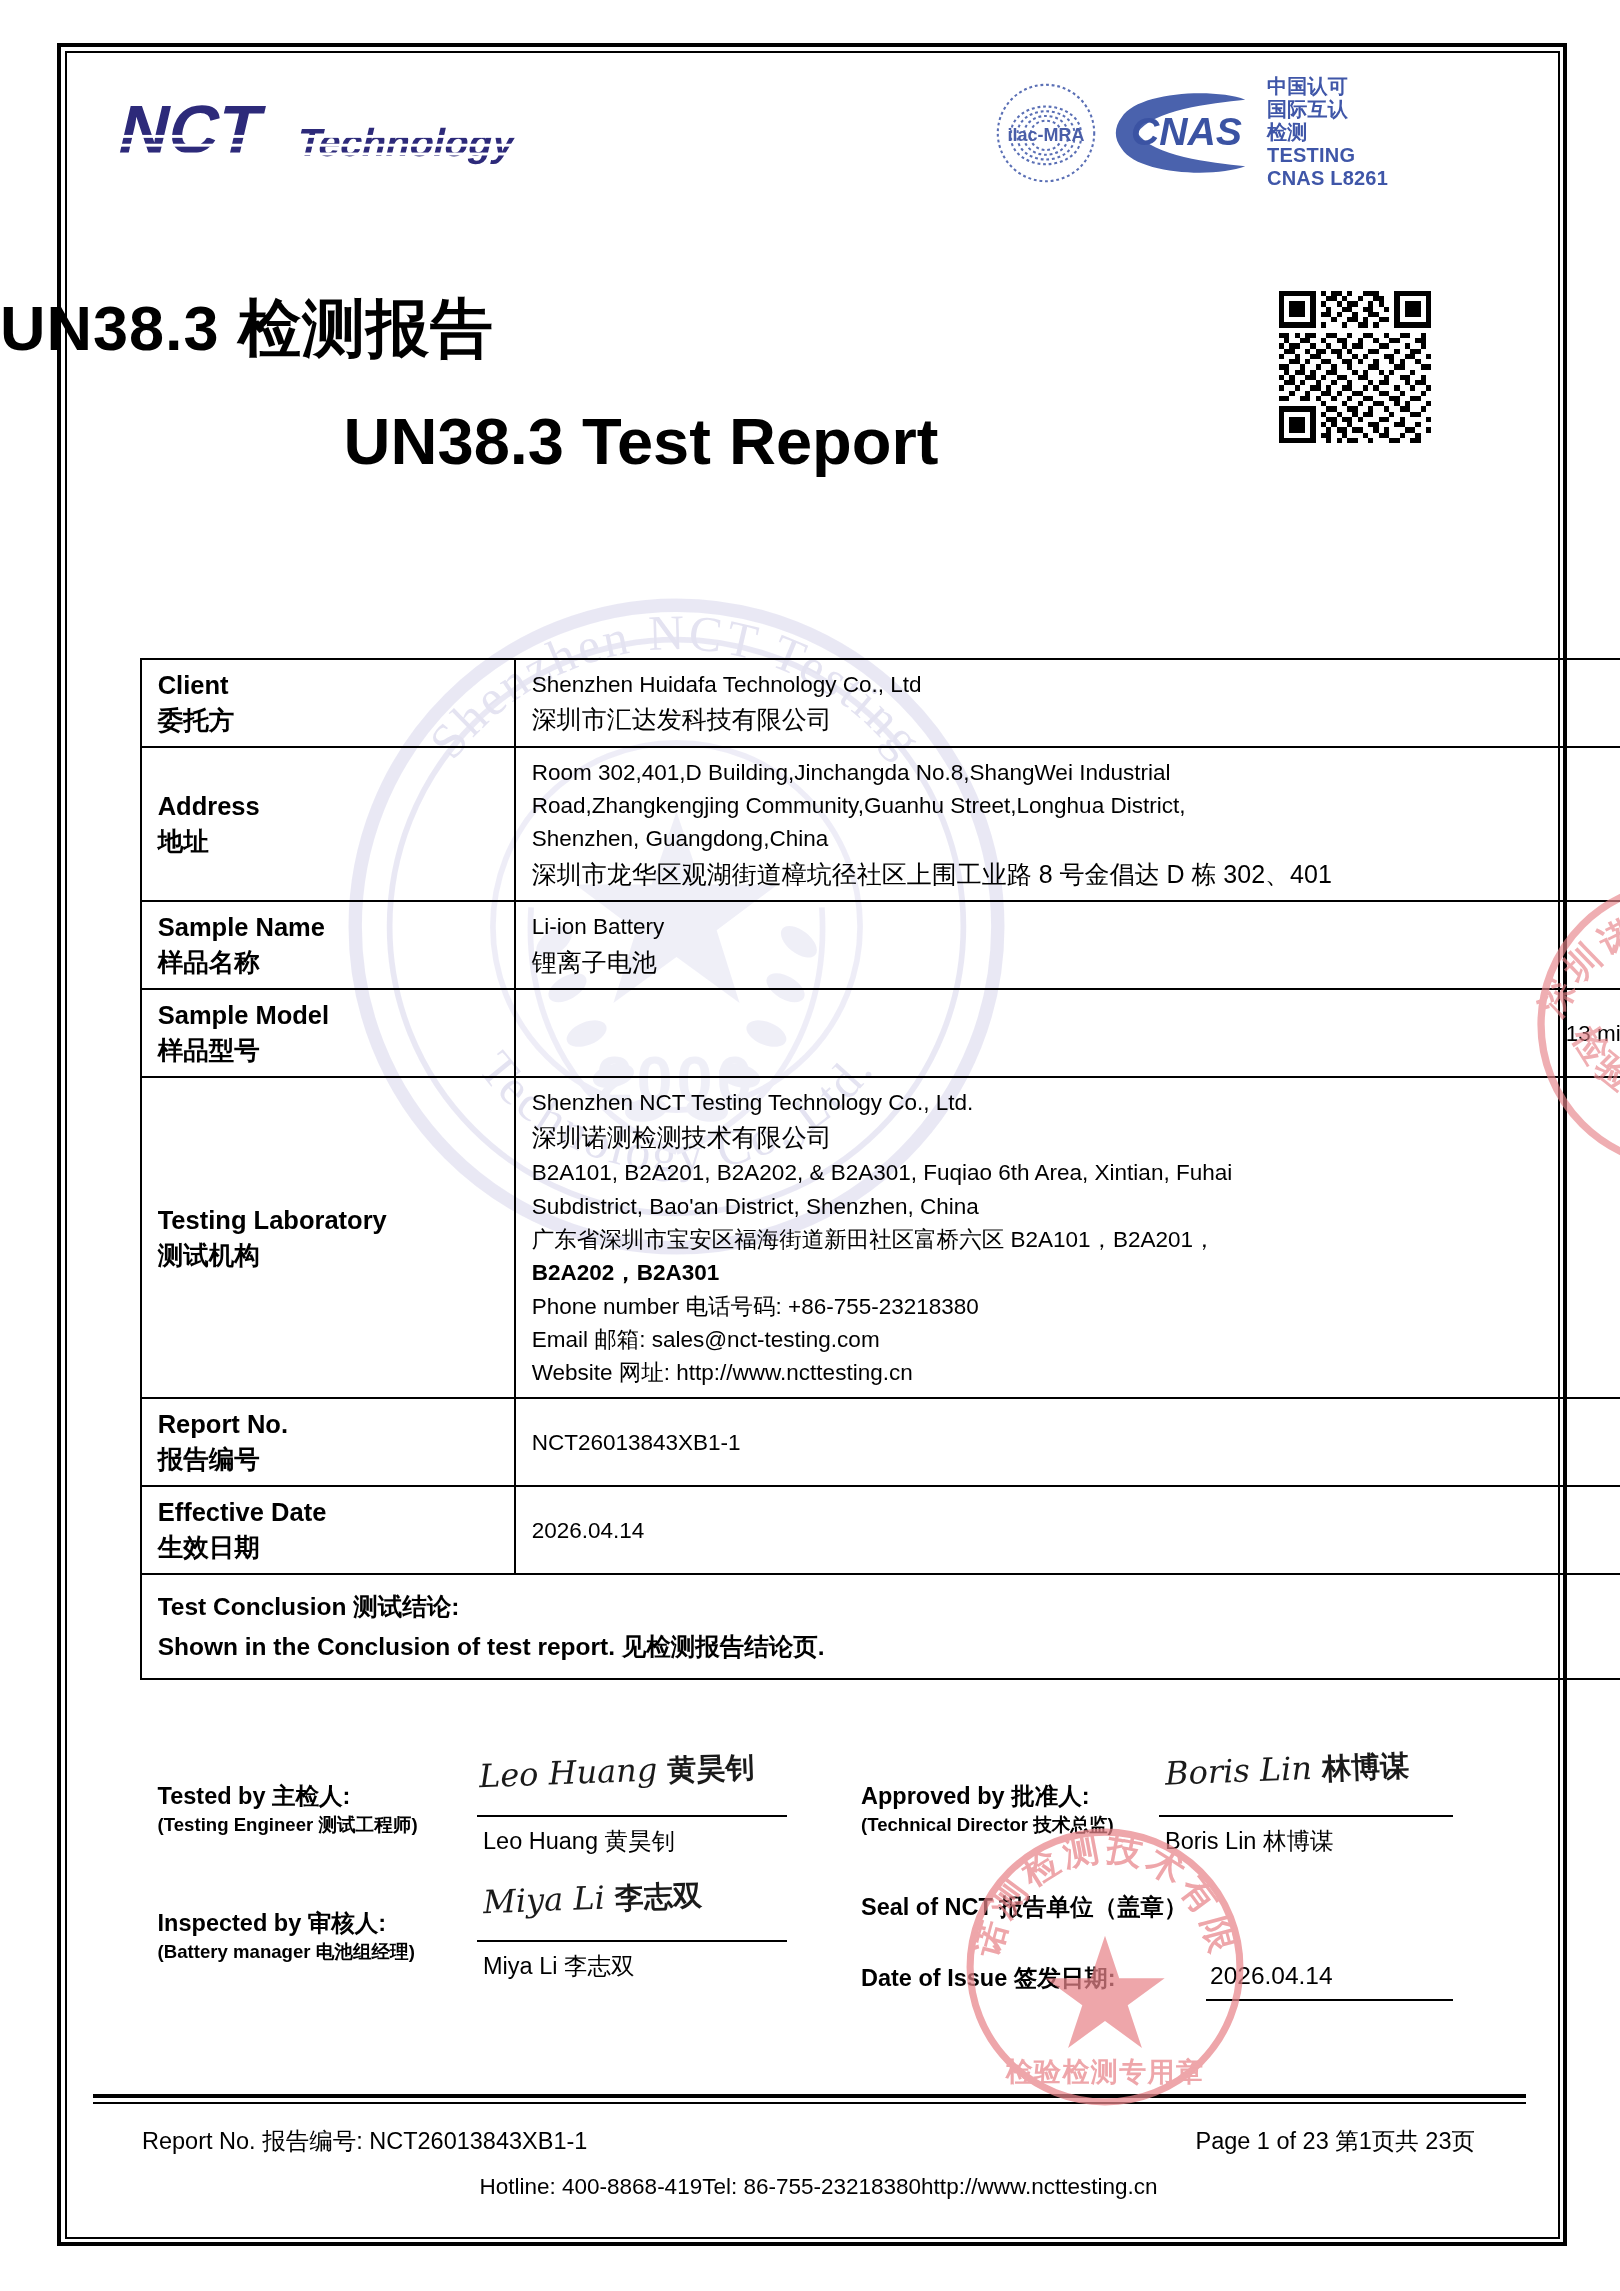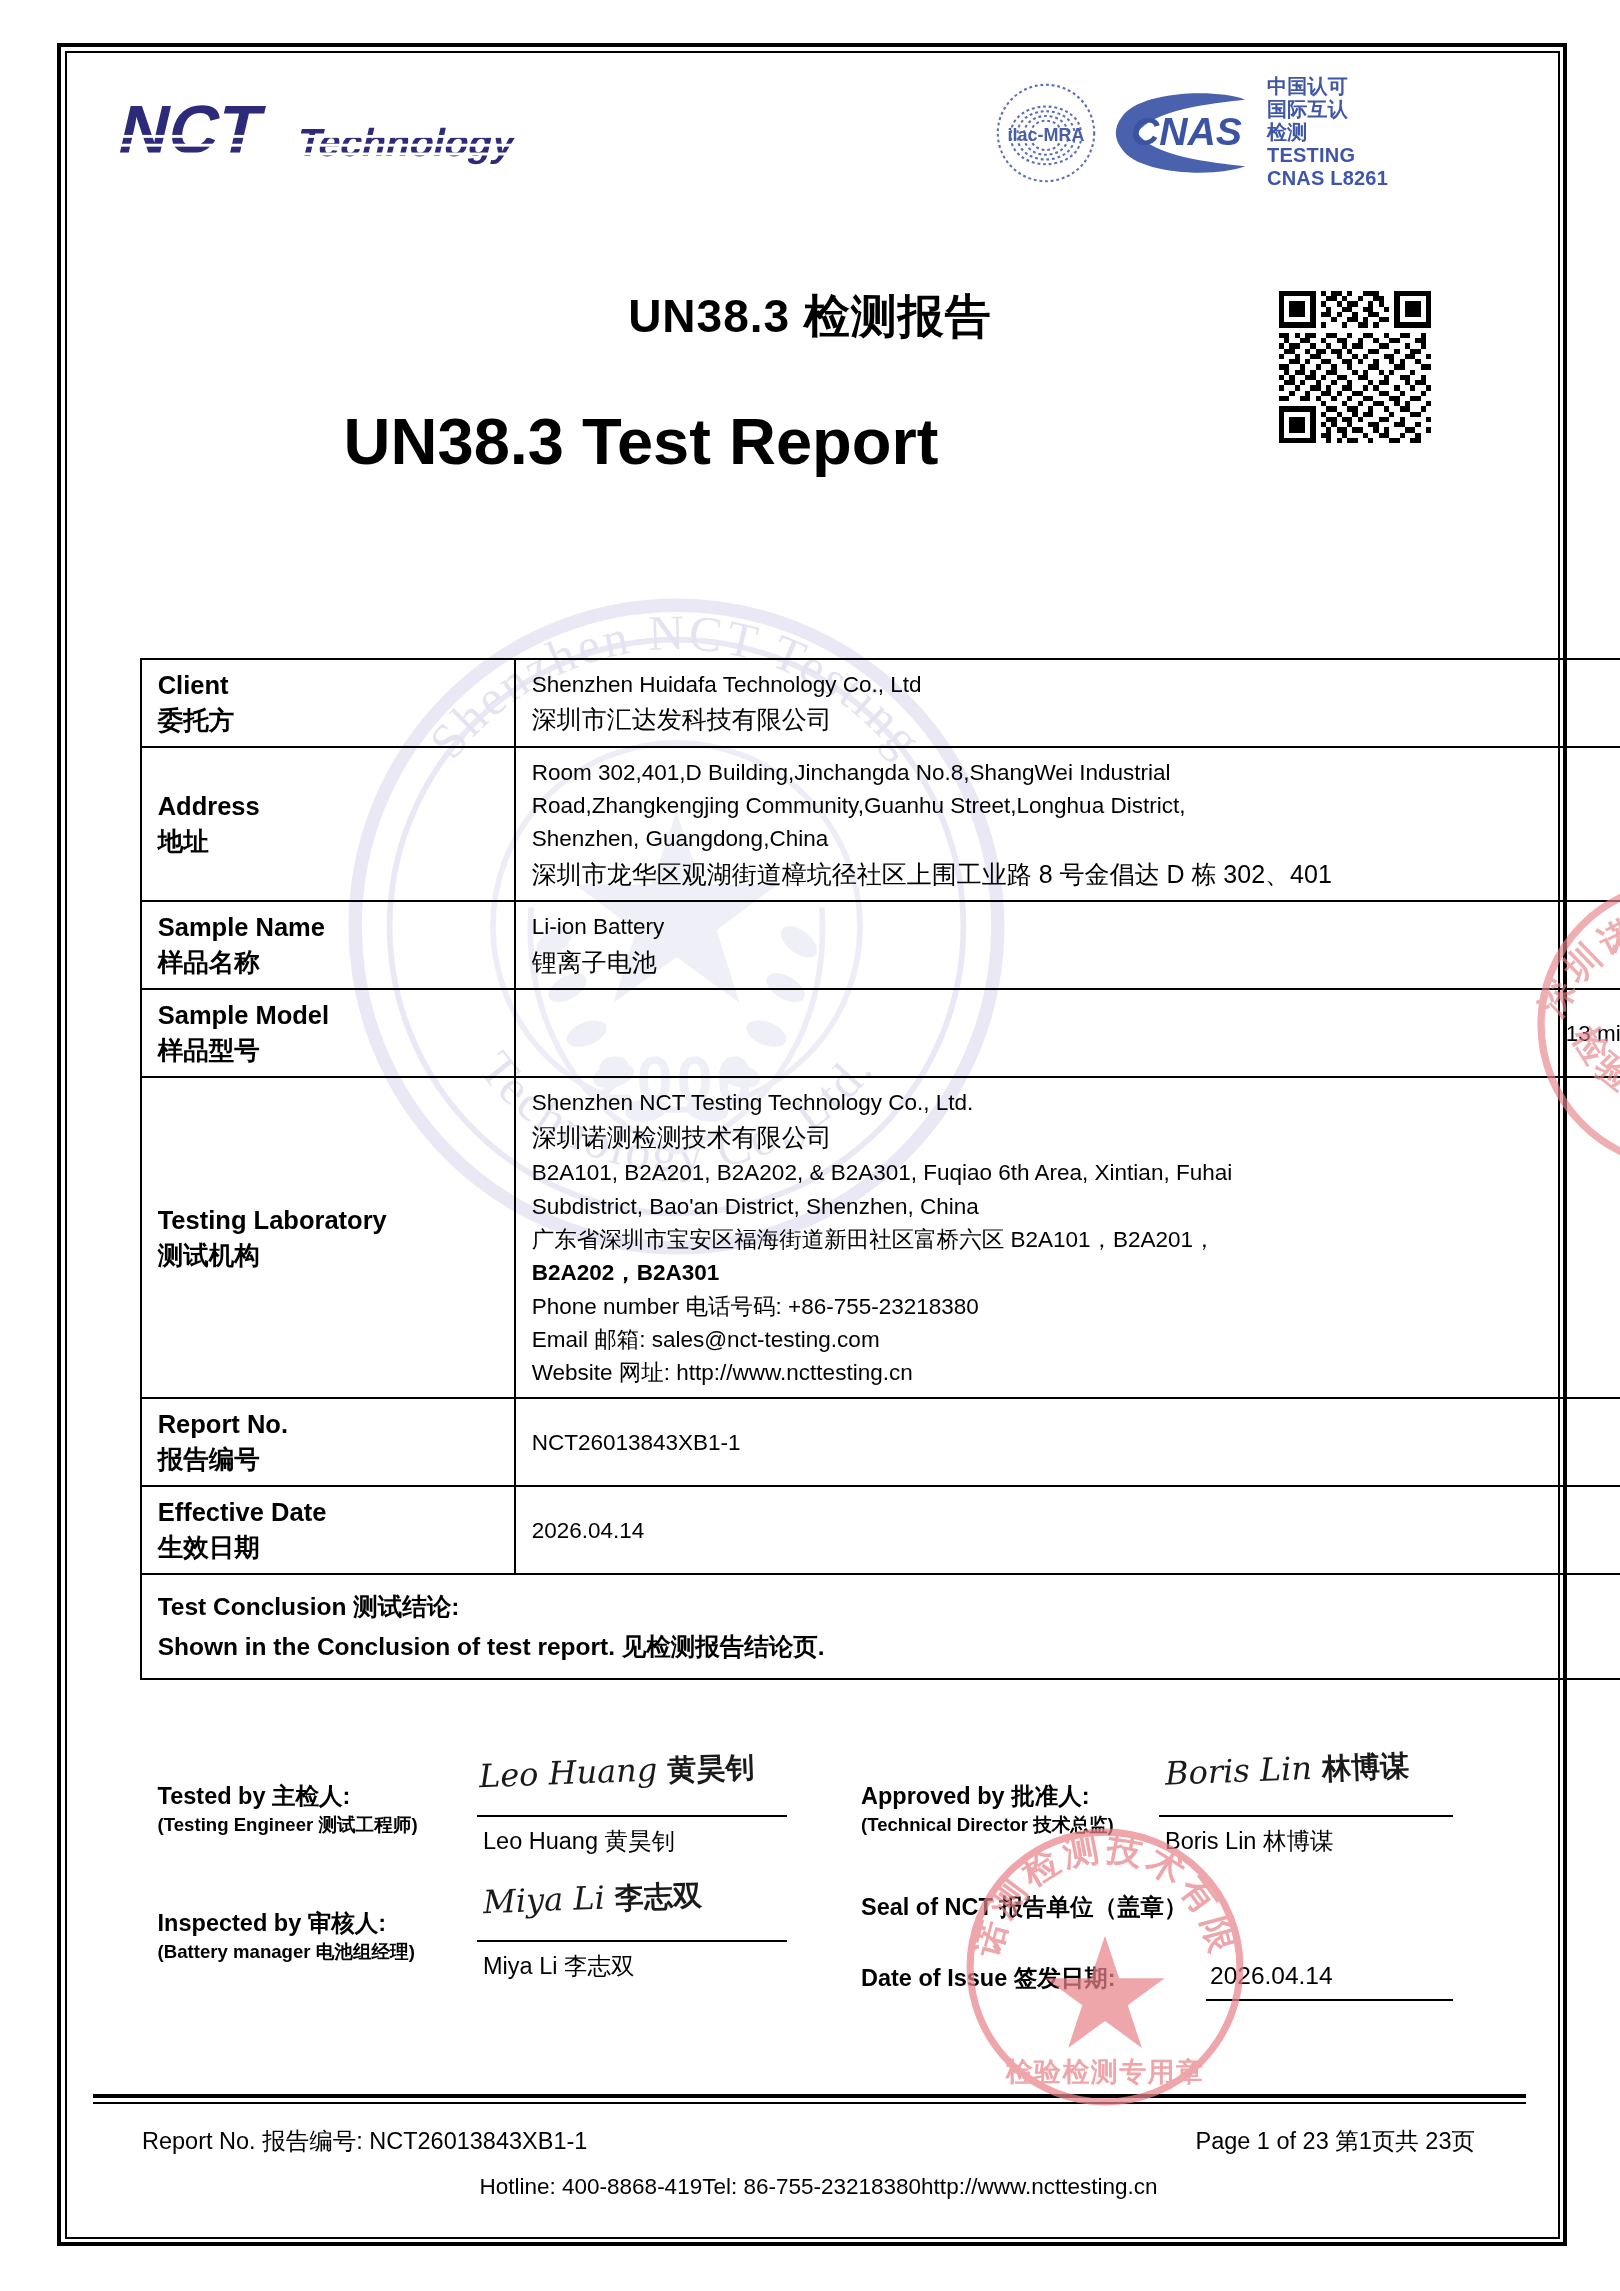--- a/index.html
+++ b/index.html
@@ -91,22 +91,21 @@
     line-height: 1.16;
     letter-spacing: 0.2px;
     white-space: nowrap;
   }
 
   
   .title-zh {
     position: absolute;
     left: 0; top: 286px;
     width: 1620px;
-    text-align: center;
-    font-size: 46px;
+    font-size: 63px;
     font-weight: bold;
     letter-spacing: 1px;
     color: #000;
     z-index: 3;
   }
   .title-en {
     position: absolute;
     left: 0; top: 404px;
     width: 1282px;
     text-align: center;

